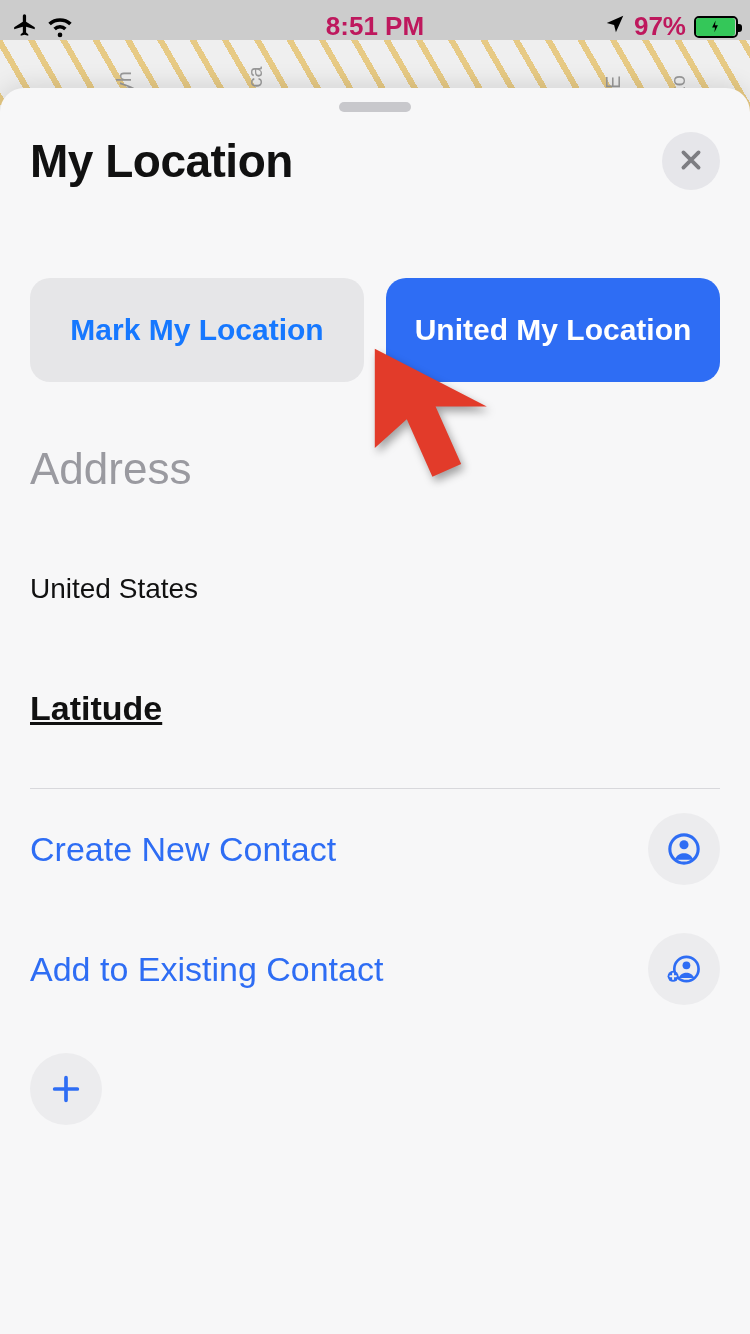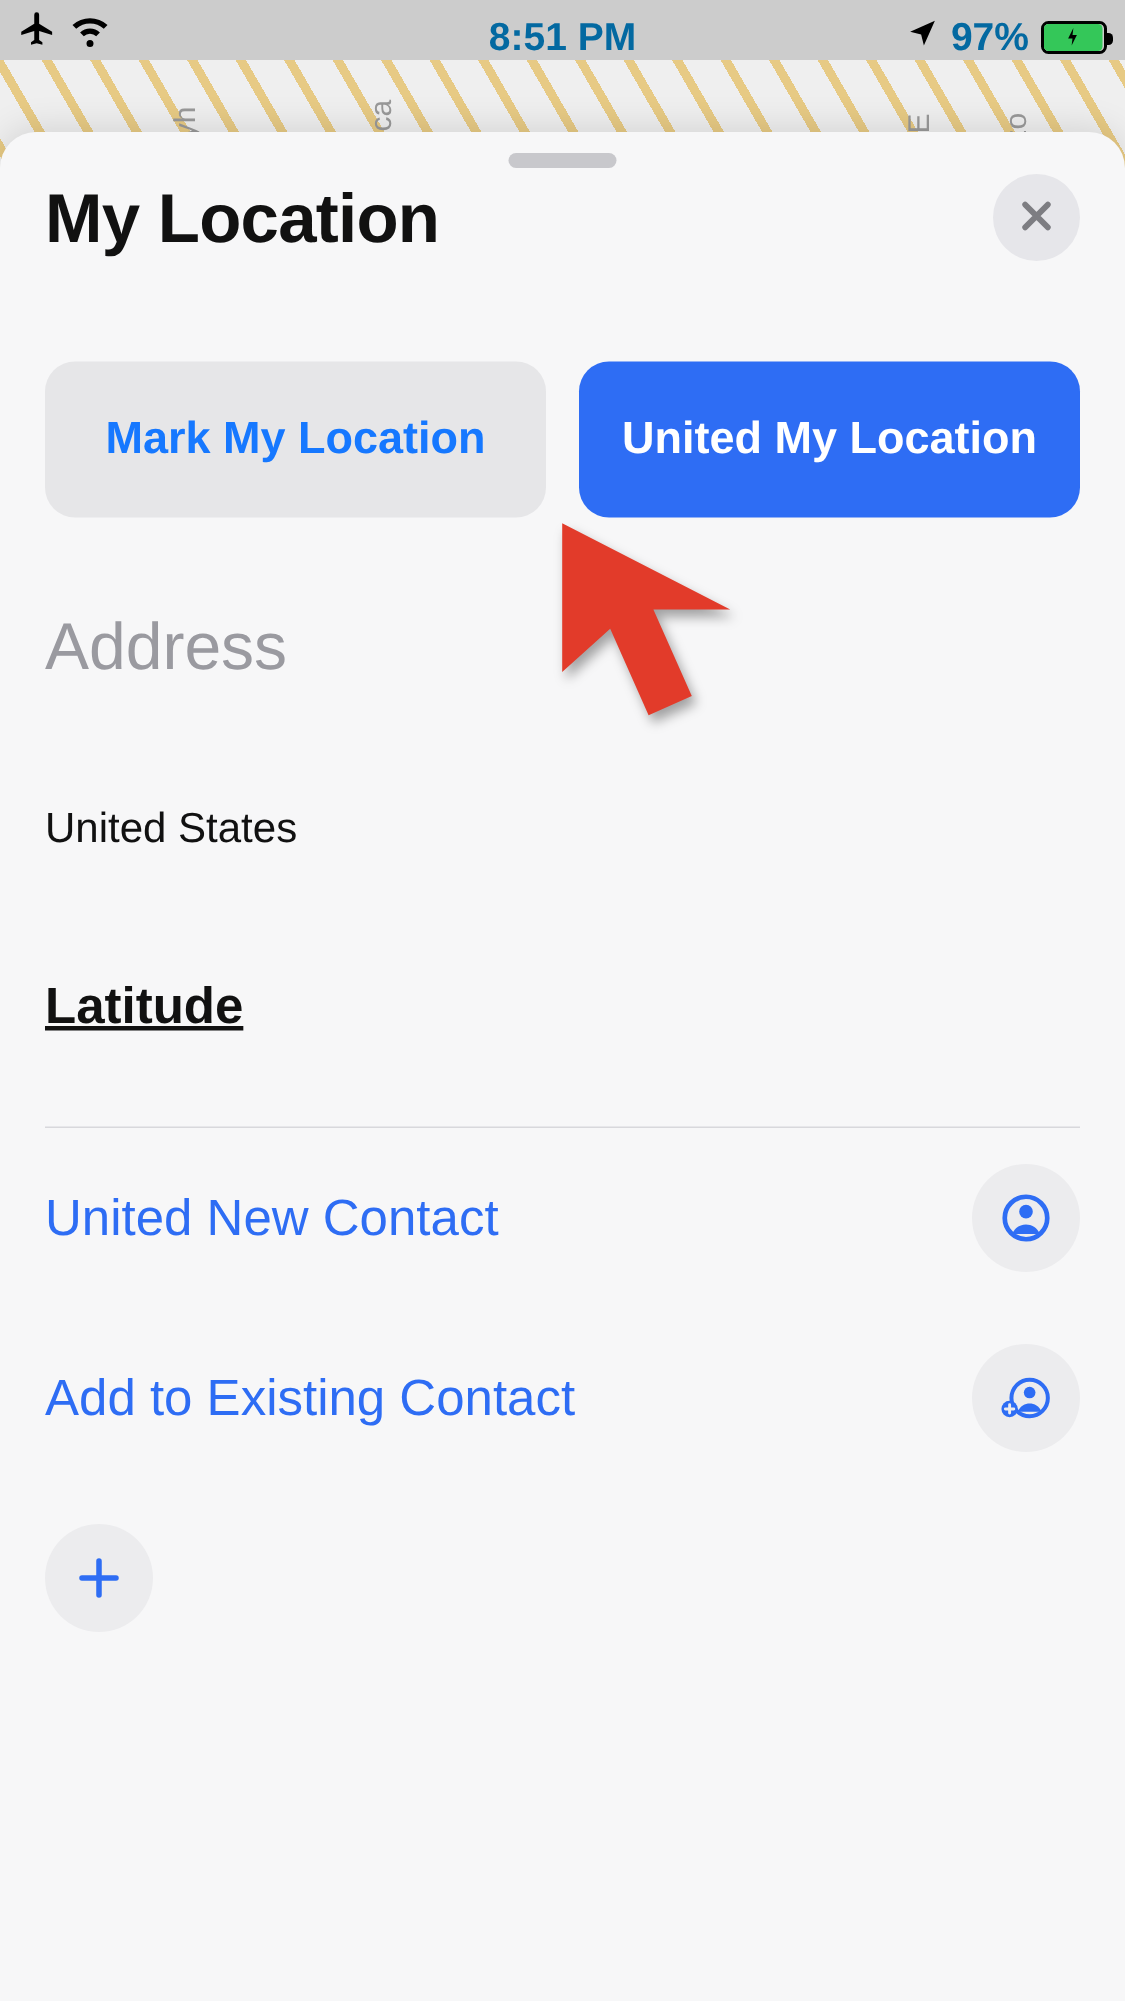--- a/index.html
+++ b/index.html
@@ -11,26 +11,26 @@
     overflow: hidden;
     position: relative;
   }
 
   
   .status-bar {
     position: absolute;
     top: 0; left: 0; right: 0;
     height: 40px;
     display: flex;
-    align-items: flex-end;
+    align-items: flex-start;
     justify-content: space-between;
-    padding: 0 12px;
+    padding: 11px 12px;
     font-size: 26px;
     font-weight: 600;
-    color: #0369a1;
+    color: #be185d;
     z-index: 5;
     background: rgba(200,200,200,0.7);
   }
   .status-left, .status-right { display: flex; align-items: center; gap: 8px; }
   .status-center { position: absolute; left: 0; right: 0; text-align: center; pointer-events: none; }
 
   .battery-wrap { display: flex; align-items: center; gap: 2px; }
   .battery {
     width: 44px; height: 22px;
     border: 2px solid #000;
@@ -76,41 +76,41 @@
     padding: 0 30px 30px 30px;
   }
   .grabber {
     width: 72px; height: 10px;
     background: #c8c8cc;
     border-radius: 6px;
     margin: 14px auto 0 auto;
   }
   .sheet-header {
     display: flex; align-items: center; justify-content: space-between;
-    margin-top: 4px;
+    margin-top: 20px;
   }
   .sheet-title {
     font-size: 46px;
     font-weight: 800;
     letter-spacing: -0.5px;
     color: #111;
   }
   .close-btn {
     width: 58px; height: 58px;
     border-radius: 50%;
     background: #e6e6ea;
     border: none;
     display: flex; align-items: center; justify-content: center;
     cursor: pointer;
   }
   .close-btn svg { width: 26px; height: 26px; }
 
   .button-row {
     display: flex; gap: 22px;
-    margin-top: 67px;
+    margin-top: 88px;
   }
   .big-btn {
     flex: 1;
     height: 104px;
     border: none;
     border-radius: 20px;
     font-size: 30px;
     font-weight: 700;
     cursor: pointer;
     display: flex; align-items: center; justify-content: center;
@@ -236,21 +236,21 @@
 
   <div class="country">United States</div>
 
   <div class="coord-row">
     <div class="coord-col">Latitude</div>
   </div>
 
   <div class="divider"></div>
 
   <div class="action-row">
-    <span class="action-label">United New Contact</span>
+    <span class="action-label">Create New Contact</span>
     <span class="action-icon">
       <svg viewBox="0 0 24 24" fill="none" stroke="#2e6df4" stroke-width="2.2">
           <circle cx="12" cy="12" r="10"></circle>
           <circle cx="12" cy="9" r="3.2" fill="#2e6df4" stroke="none"></circle>
           <path d="M5.5 19.5c1.2-3.2 4-4.5 6.5-4.5s5.3 1.3 6.5 4.5" fill="#2e6df4" stroke="none"></path>
         </svg>
     </span>
   </div>
 
   <div class="action-row">

